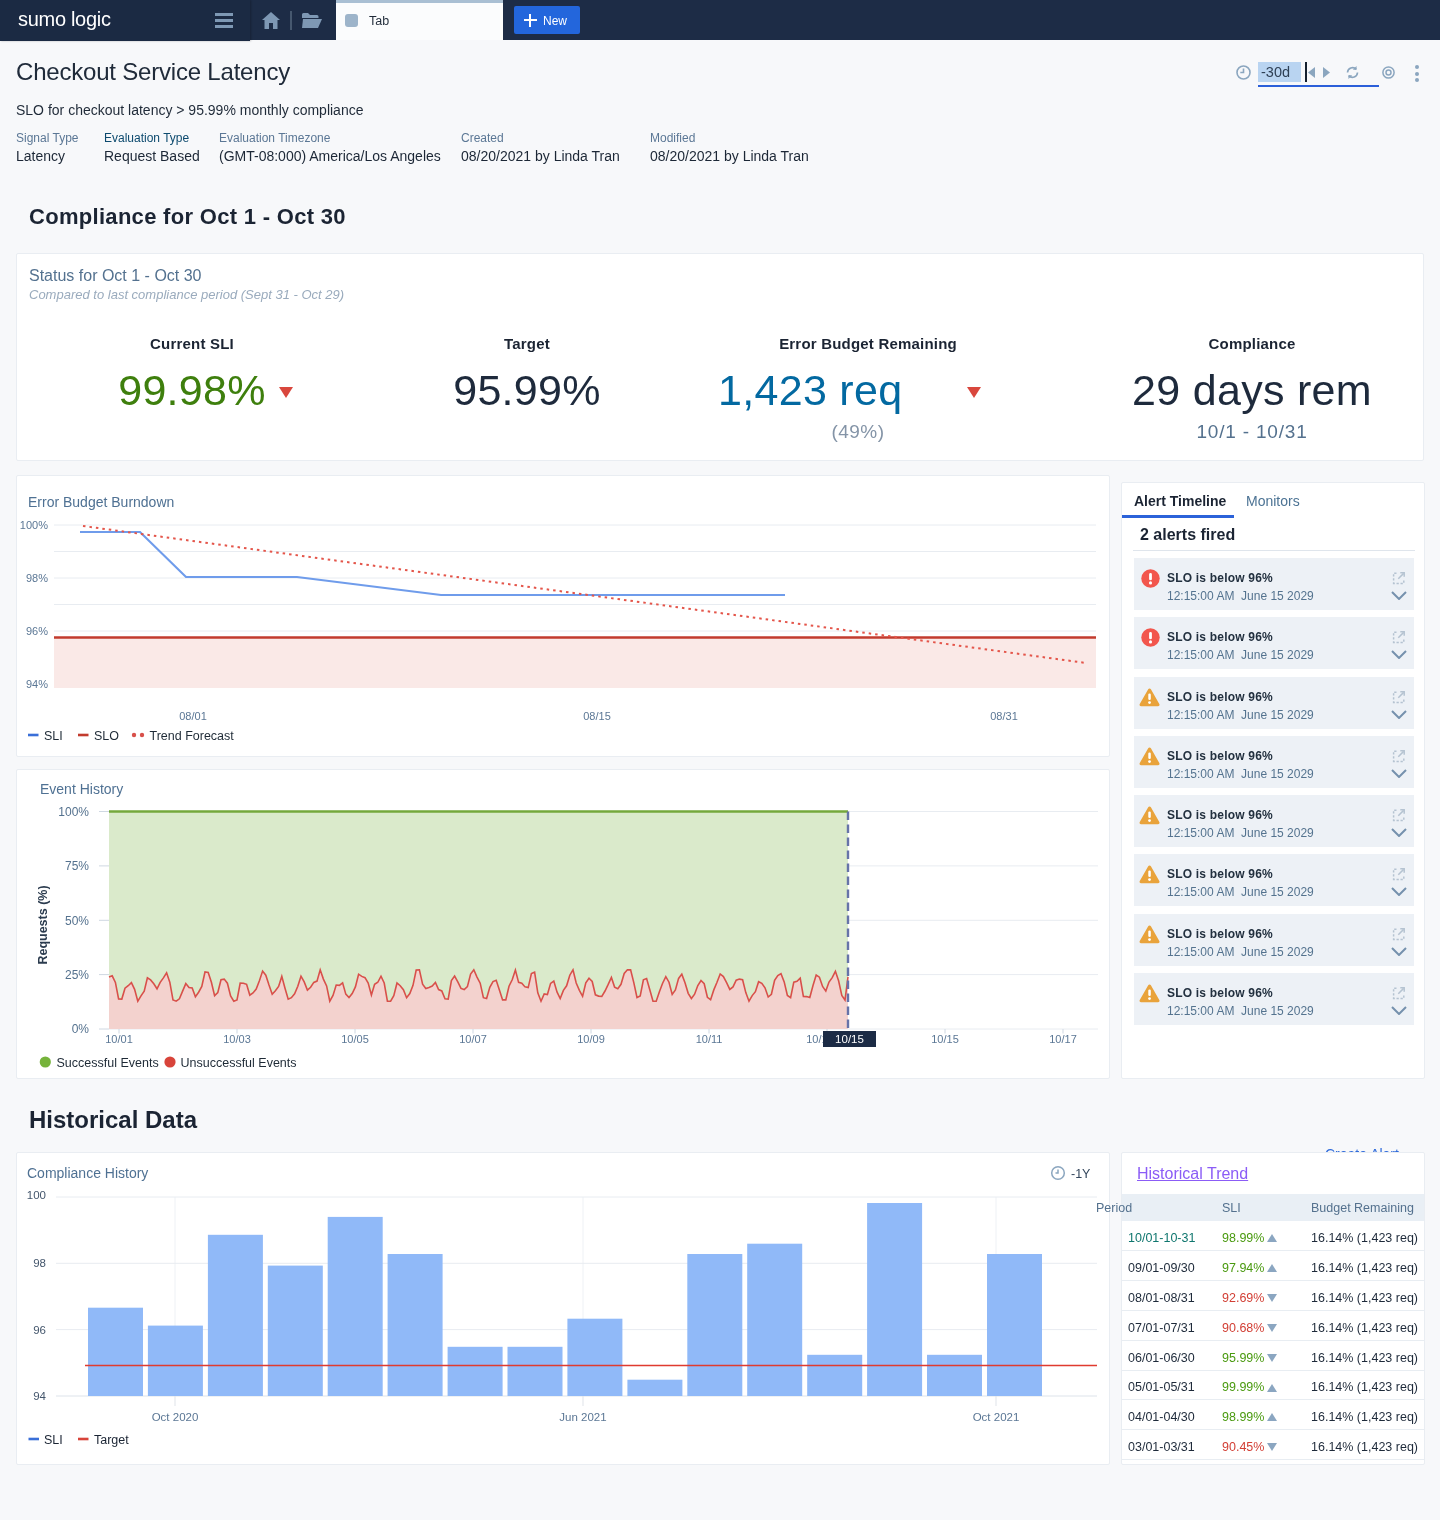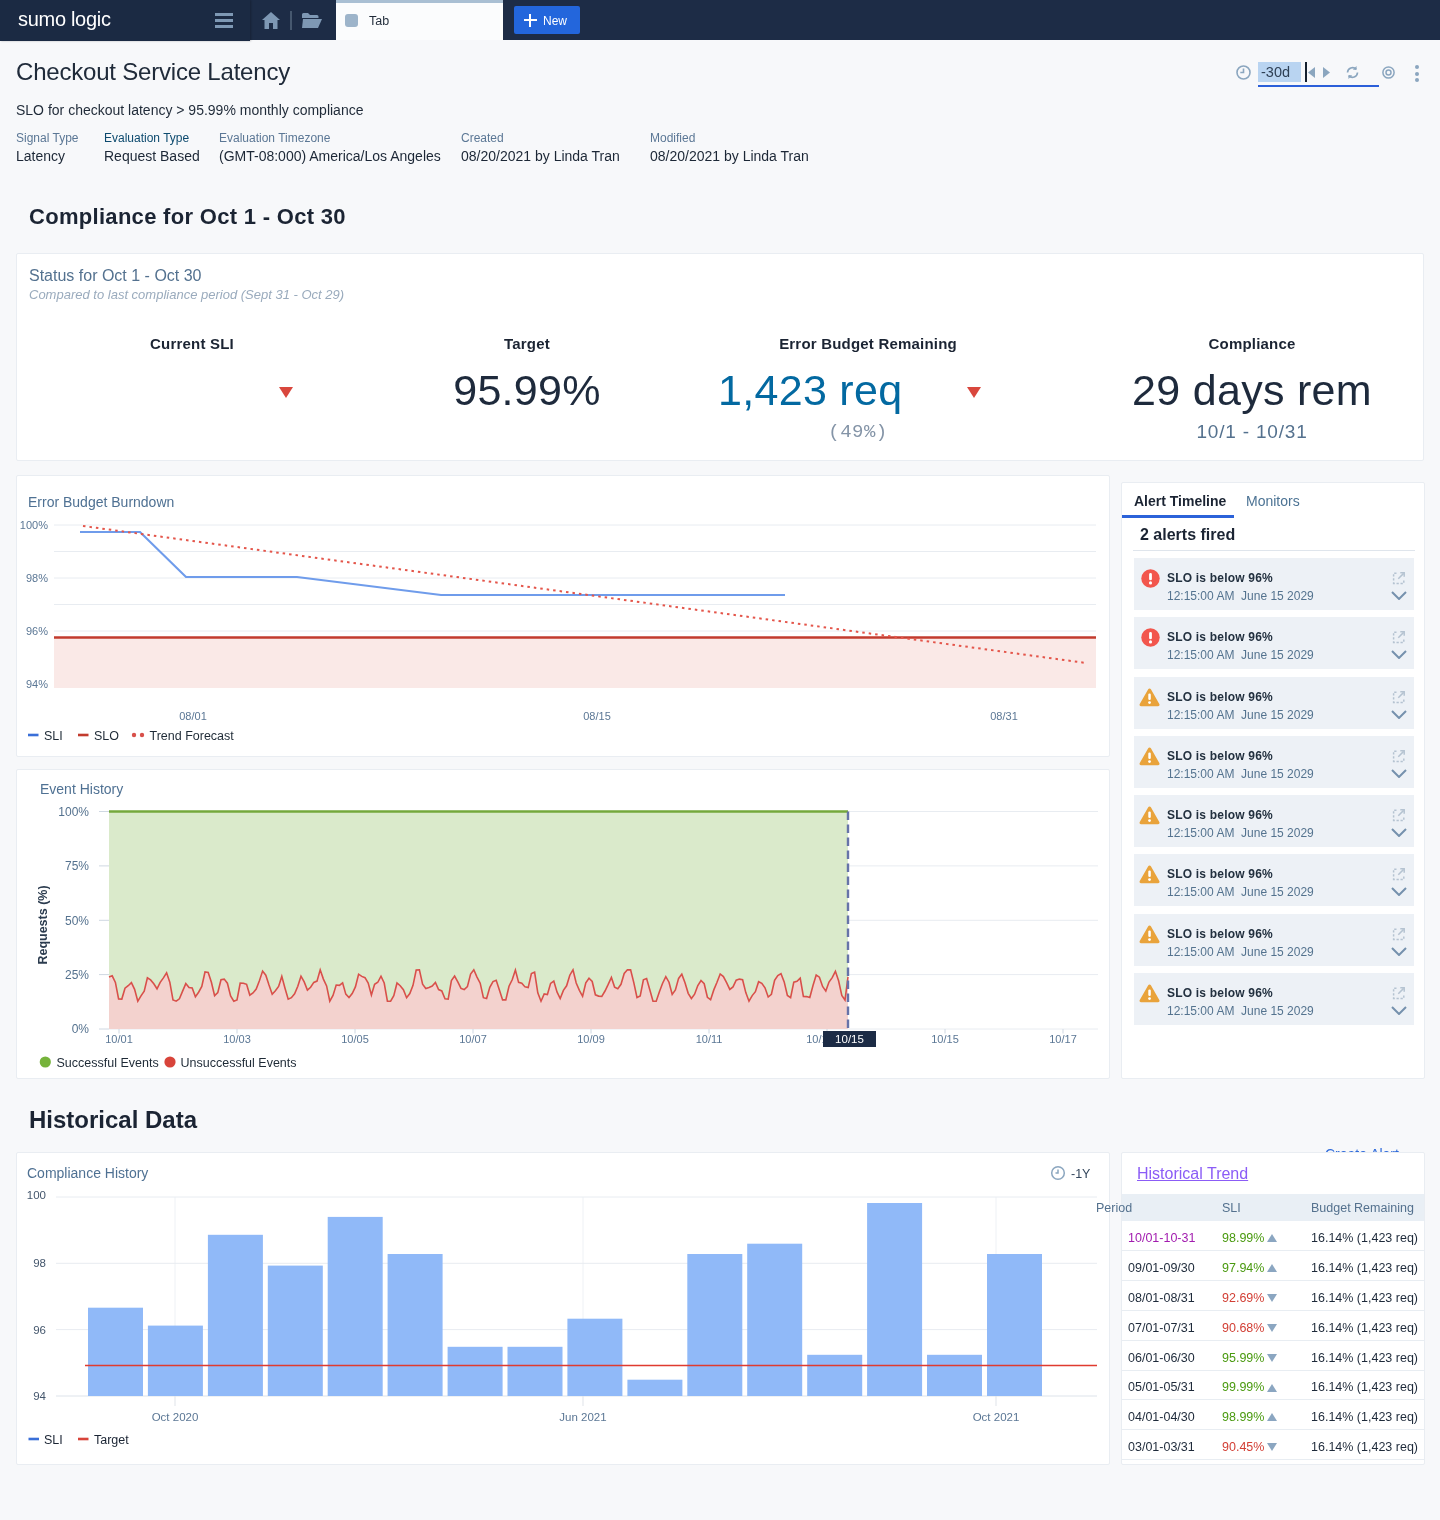--- a/index.html
+++ b/index.html
@@ -84,26 +84,27 @@
 
 <div class="card" style="left:16px;top:253px;width:1408px;height:208px;"></div>
 <div class="abs" style="left:29px;top:267px;color:#53718f;font-size:16px;">Status for Oct 1 - Oct 30</div>
 <div class="abs" style="left:29px;top:287px;color:#9aabbd;font-size:13px;font-style:italic;">Compared to last compliance period (Sept 31 - Oct 29)</div>
 
 <div class="abs" style="left:42px;top:335px;width:300px;text-align:center;color:#1b2433;font-size:15px;font-weight:600;letter-spacing:0.2px;">Current SLI</div>
 <div class="abs" style="left:377px;top:335px;width:300px;text-align:center;color:#1b2433;font-size:15px;font-weight:600;letter-spacing:0.2px;">Target</div>
 <div class="abs" style="left:718px;top:335px;width:300px;text-align:center;color:#1b2433;font-size:15px;font-weight:600;letter-spacing:0.2px;">Error Budget Remaining</div>
 <div class="abs" style="left:1102px;top:335px;width:300px;text-align:center;color:#1b2433;font-size:15px;font-weight:600;letter-spacing:0.2px;">Compliance</div>
 
+<div class="abs" style="left:42px;top:366px;width:300px;text-align:center;color:#3e7f0d;font-size:43px;font-weight:500;letter-spacing:0.3px;">99.98%</div>
 <div class="abs" style="left:279px;top:387px;width:0;height:0;border-left:7px solid transparent;border-right:7px solid transparent;border-top:11px solid #d9473d;"></div>
 <div class="abs" style="left:377px;top:366px;width:300px;text-align:center;color:#1e2a3c;font-size:43px;font-weight:500;letter-spacing:0.3px;">95.99%</div>
 <div class="abs" style="left:718px;top:366px;width:300px;text-align:left;color:#0369a1;font-size:43px;font-weight:400;letter-spacing:0.3px;">1,423 req</div>
 <div class="abs" style="left:967px;top:387px;width:0;height:0;border-left:7px solid transparent;border-right:7px solid transparent;border-top:11px solid #d9473d;"></div>
 <div class="abs" style="left:1102px;top:366px;width:300px;text-align:center;color:#1e2a3c;font-size:43px;font-weight:500;letter-spacing:0.3px;">29 days rem</div>
-<div class="abs" style="left:718px;top:421px;width:280px;text-align:center;color:#8494a7;font-size:19px;letter-spacing:0.5px;font-family:Liberation Mono, monospace;">(49%)</div>
+<div class="abs" style="left:718px;top:421px;width:280px;text-align:center;color:#8494a7;font-size:19px;letter-spacing:0.5px;">(49%)</div>
 <div class="abs" style="left:1102px;top:421px;width:300px;text-align:center;color:#54718e;font-size:19px;letter-spacing:0.8px;">10/1 - 10/31</div>
 
 <div class="card" style="left:16px;top:475px;width:1094px;height:282px;"></div>
 <svg class="abs" style="left:16px;top:475px;" width="1094" height="282" viewBox="0 0 1094 282">
   <text x="12" y="32" font-size="14" fill="#4f7193">Error Budget Burndown</text>
   <line x1="38" y1="50.0" x2="1080" y2="50.0" stroke="#e8ecf1" stroke-width="1"></line>
   <line x1="38" y1="76.5" x2="1080" y2="76.5" stroke="#e8ecf1" stroke-width="1"></line>
   <line x1="38" y1="103.0" x2="1080" y2="103.0" stroke="#e8ecf1" stroke-width="1"></line>
   <line x1="38" y1="129.5" x2="1080" y2="129.5" stroke="#e8ecf1" stroke-width="1"></line>
   <line x1="38" y1="156.0" x2="1080" y2="156.0" stroke="#e8ecf1" stroke-width="1"></line>
@@ -366,21 +367,21 @@
   <text x="78" y="291.5" font-size="12.5" fill="#1a2433">Target</text>
 </svg>
 
 <div class="card" style="left:1121px;top:1152px;width:304px;height:313px;z-index:2;"></div>
 <div class="abs" style="left:1137px;top:1165px;color:#8b5cf6;font-size:16px;z-index:3;text-decoration:underline;">Historical Trend</div>
 <div class="abs" style="left:1122px;top:1194px;width:302px;height:27px;background:#e9eff5;z-index:3;"></div>
 <div class="abs" style="left:1096px;top:1201px;color:#54718e;font-size:12.5px;z-index:4;">Period</div>
 <div class="abs" style="left:1222px;top:1201px;color:#54718e;font-size:12.5px;z-index:4;">SLI</div>
 <div class="abs" style="left:1311px;top:1201px;color:#54718e;font-size:12.5px;z-index:4;">Budget Remaining</div>
 <div class="abs" style="left:1122px;top:1250px;width:302px;height:1px;background:#e8edf2;z-index:3;"></div>
-<div class="abs" style="left:1128px;top:1231px;color:#a21caf;font-size:12.5px;z-index:4;">10/01-10-31</div>
+<div class="abs" style="left:1128px;top:1231px;color:#0f766e;font-size:12.5px;z-index:4;">10/01-10-31</div>
 <div class="abs" style="left:1222px;top:1231px;color:#4a9a10;font-size:12.5px;z-index:4;">98.99%</div>
 <div class="abs" style="left:1267px;top:1234px;width:0;height:0;border-left:5.5px solid transparent;border-right:5.5px solid transparent;border-bottom:8px solid #8ba6c1;border-top:none;z-index:4;"></div>
 <div class="abs" style="left:1311px;top:1231px;color:#1e2a3a;font-size:12.5px;z-index:4;">16.14% (1,423 req)</div>
 <div class="abs" style="left:1122px;top:1280px;width:302px;height:1px;background:#e8edf2;z-index:3;"></div>
 <div class="abs" style="left:1128px;top:1261px;color:#1e2a3a;font-size:12.5px;z-index:4;">09/01-09/30</div>
 <div class="abs" style="left:1222px;top:1261px;color:#4a9a10;font-size:12.5px;z-index:4;">97.94%</div>
 <div class="abs" style="left:1267px;top:1264px;width:0;height:0;border-left:5.5px solid transparent;border-right:5.5px solid transparent;border-bottom:8px solid #8ba6c1;border-top:none;z-index:4;"></div>
 <div class="abs" style="left:1311px;top:1261px;color:#1e2a3a;font-size:12.5px;z-index:4;">16.14% (1,423 req)</div>
 <div class="abs" style="left:1122px;top:1310px;width:302px;height:1px;background:#e8edf2;z-index:3;"></div>
 <div class="abs" style="left:1128px;top:1291px;color:#1e2a3a;font-size:12.5px;z-index:4;">08/01-08/31</div>

